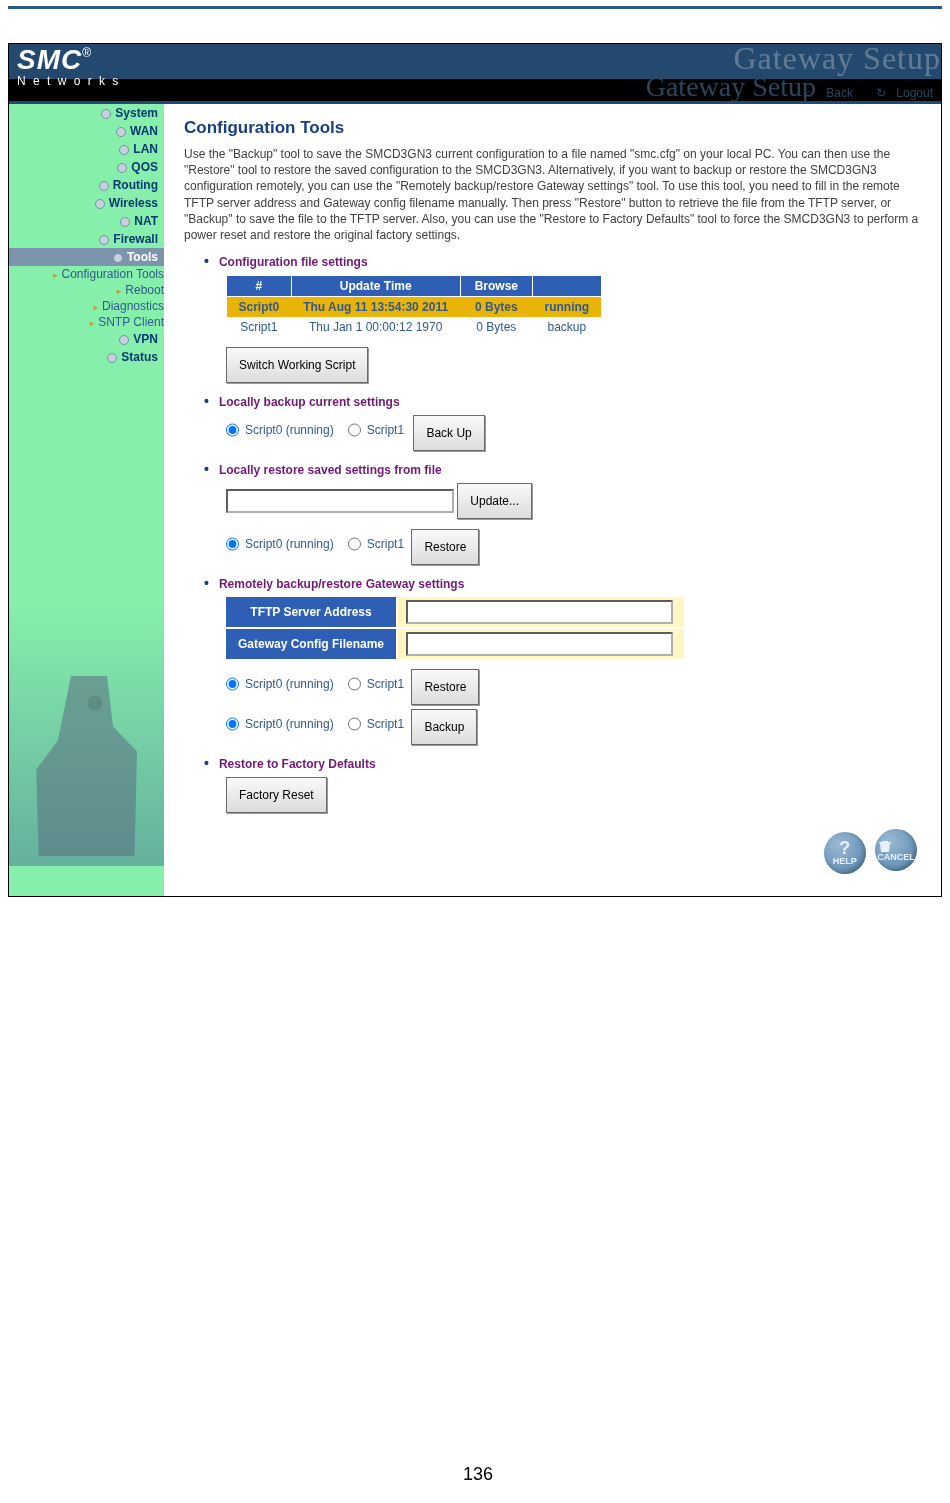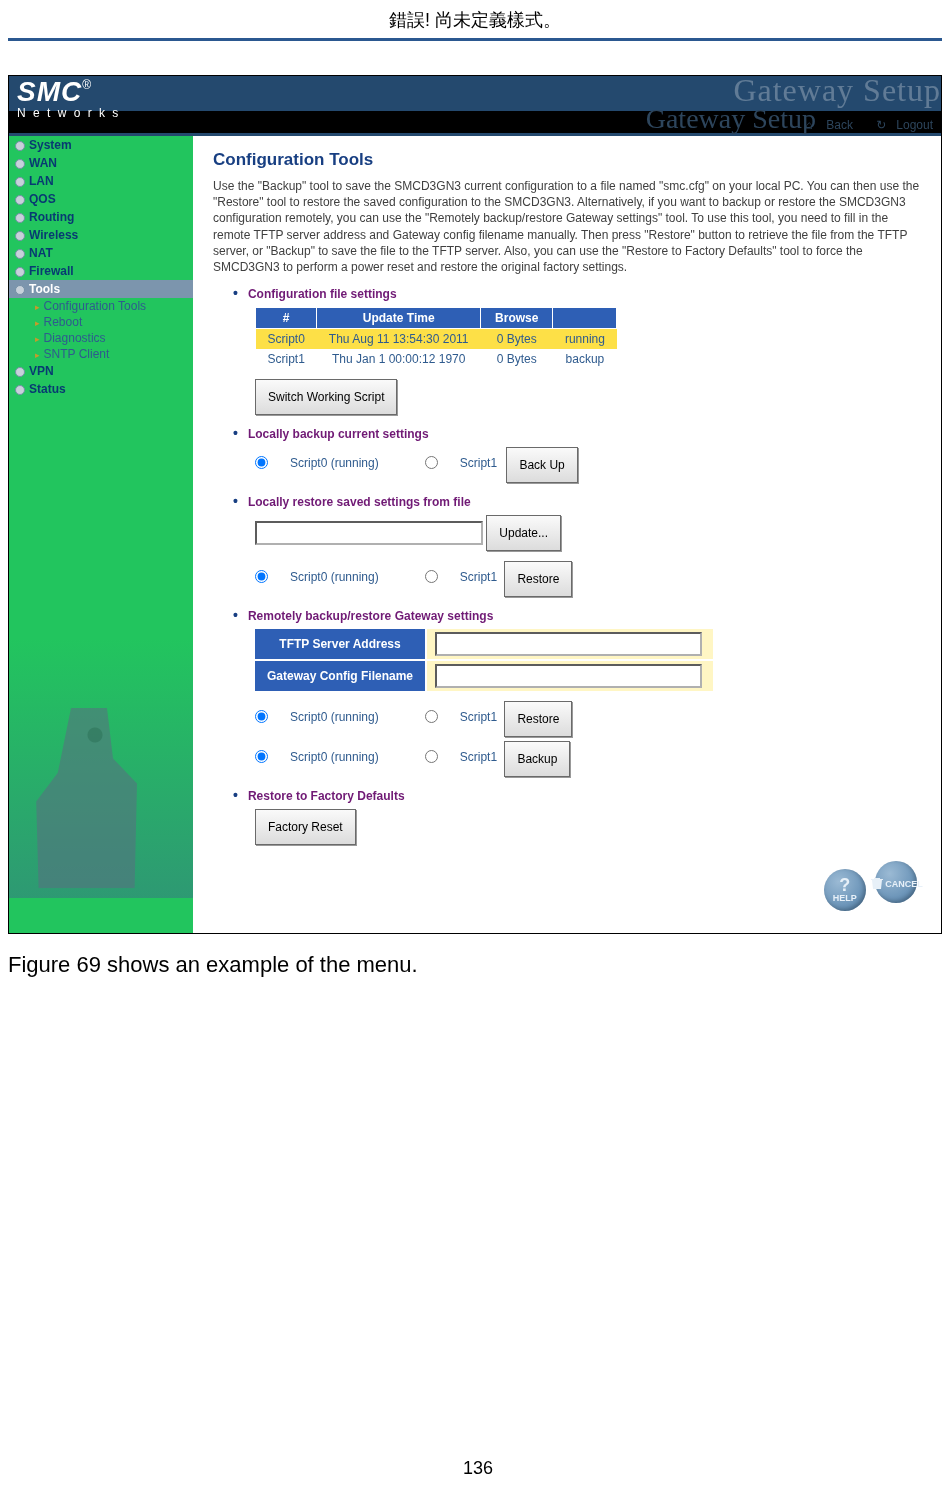--- a/index.html
+++ b/index.html
@@ -17,21 +17,21 @@
   .brand .subt { font-size:12px; letter-spacing:2px; }
   .gatewatermark { position:absolute; right:0; top:-4px;
     font:32px/36px Georgia, serif; color:rgba(255,255,255,.28); letter-spacing:1px; }
   .gatelabel { position:absolute; right:125px; bottom:2px;
     font:28px/30px Georgia, serif; color:#2d455c; }
   .hlinks { position:absolute; right:8px; bottom:4px; font-size:12px; color:#2d455c;}
   .hlinks span { margin-left:10px; }
   .hlinks .ico { font-size:12px; }
 
   .appbody { display:flex; }
-  .side { width:184px; background:#22c55e; font-size:12px; position:relative; }
+  .side { width:155px; background:#86efac; font-size:12px; position:relative;text-align:right; }
   .side .mrow { padding:2px 6px; color:#083a72; font-weight:700; }
   .side .mrow.on { background:#7c95ad; color:#fff; }
   .side .bullet { display:inline-block; width:8px; height:8px; border:1px solid #7590a6;
     border-radius:50%; background:#c7d1da; margin-right:4px; vertical-align:middle;}
   .side .sub { padding:1px 0 1px 26px; color:#2f5b8e; font-weight:400; font-size:12px;}
   .side .sub::before { content:"▸"; color:#c79b2a; font-size:9px; margin-right:4px;}
   .sidepad { height:500px;
     background:linear-gradient(to top, rgba(60,100,140,.45), rgba(167,180,192,0) 260px);
     position:relative;}
   .sidepad .silh { position:absolute; left:20px; bottom:10px; width:120px; height:180px;
@@ -44,26 +44,26 @@
   .main h2 { font-size:17px; color:#183f82; margin:4px 0 8px 0; font-weight:700; }
   .intro { font-size:12px; color:#404040; line-height:1.35; }
   .sect { margin:10px 0 8px 20px; }
   .sect-t { color:#701a75; font-weight:700; font-size:12px; }
   .sect-t::before { content:"•"; color:#183f82; margin-right:10px; font-size:14px;}
   .subblk { margin-left:22px; margin-top:6px; }
 
   table.cf { border-collapse:collapse; font-size:12px; }
   table.cf th { background:#2e5fb5; color:#fff; padding:3px 14px; border:1px solid #fff; font-weight:700;}
   table.cf td { padding:3px 12px; text-align:center; color:#2f5b8e; }
-  table.cf tr.r1 td { background:#fde047; }
+  table.cf tr.r1 td { background:#eab308;font-weight:bold; }
   table.cf tr.r2 td { background:#ffffff; }
 
   .btn { font:12px Arial; padding:10px 12px; border:1px solid #6a6a6a;
     background:linear-gradient(#fafafa,#dcdcdc); box-shadow:1px 1px 0 #999; }
-  .radio-row { color:#2f5b8e; font-size:12px; display:inline-flex; align-items:center; gap:20px;}
+  .radio-row { color:#2f5b8e; font-size:12px; display:inline-flex; gap:4px;}
   .radio-row input { margin:0 2px 0 0; }
   .radio-row .gap { width:6px; display:inline-block; }
   .txtin { border:2px inset #b0b0b0; height:18px; font-size:12px; }
 
   table.tftp { border-collapse:collapse; font-size:12px; }
   table.tftp th { background:#2e5fb5; color:#fff; padding:5px 10px; text-align:center; border-right:2px solid #fff; font-weight:700; width:150px;}
   table.tftp td { background:#fff6c4; padding:3px 8px; width:270px;}
   table.tftp td input { width:96%; border:2px inset #b0b0b0; height:18px;}
   table.tftp tr.r2 th, table.tftp tr.r2 td { border-top:2px solid #fff; }
 
@@ -75,21 +75,20 @@
   .cicon svg { margin-bottom:-2px;}
 
   .caption { margin:18px 8px 0 8px; font-size:22px; }
   .docfoot { position:absolute; bottom:18px; left:6px; right:0; text-align:center; font-size:18px; }
   .docfoot .pg { margin-bottom:6px; }
 </style>
 </head>
 <body>
 <div class="doc">
 
-<div class="dochdr">錯誤! 尚未定義樣式。</div>
 <div class="hdrline"></div>
 
 <div class="screenshot">
   <div class="topbrand">
     <div class="brand">
       <div><span class="logo">SMC</span><span class="rmark">®</span></div>
       <div class="subt">N e t w o r k s</div>
     </div>
     <div class="gatewatermark">Gateway Setup</div>
     <div class="gatelabel">Gateway Setup</div>
@@ -229,31 +228,30 @@
       </div>
 
       <div class="foot-icons">
         <span class="cicon">
           <span style="display:flex;flex-direction:column;align-items:center">
             <span style="font-size:18px;line-height:16px">?</span>
             <span>HELP</span>
           </span>
         </span>
         <span class="cicon">
-          <span style="display:flex;align-items:flex-end">
+          <span style="display:flex;flex-direction:column;align-items:flex-start">
             <svg width="16" height="16" viewBox="0 0 16 16">
                   <path fill="#e7f0f8" d="M3 5h10l-1 9H4zM5 3h6v2H5zM2 4h12v1H2z"></path>
                 </svg>
             <span>CANCEL</span>
           </span>
         </span>
       </div>
     </div>
   </div>
 </div>
 
-<div class="caption">Figure 69 shows an example of the menu.</div>
 
 <div class="docfoot">
   <div class="pg">136</div>
 </div>
 
 </div>
 
 </body></html>

